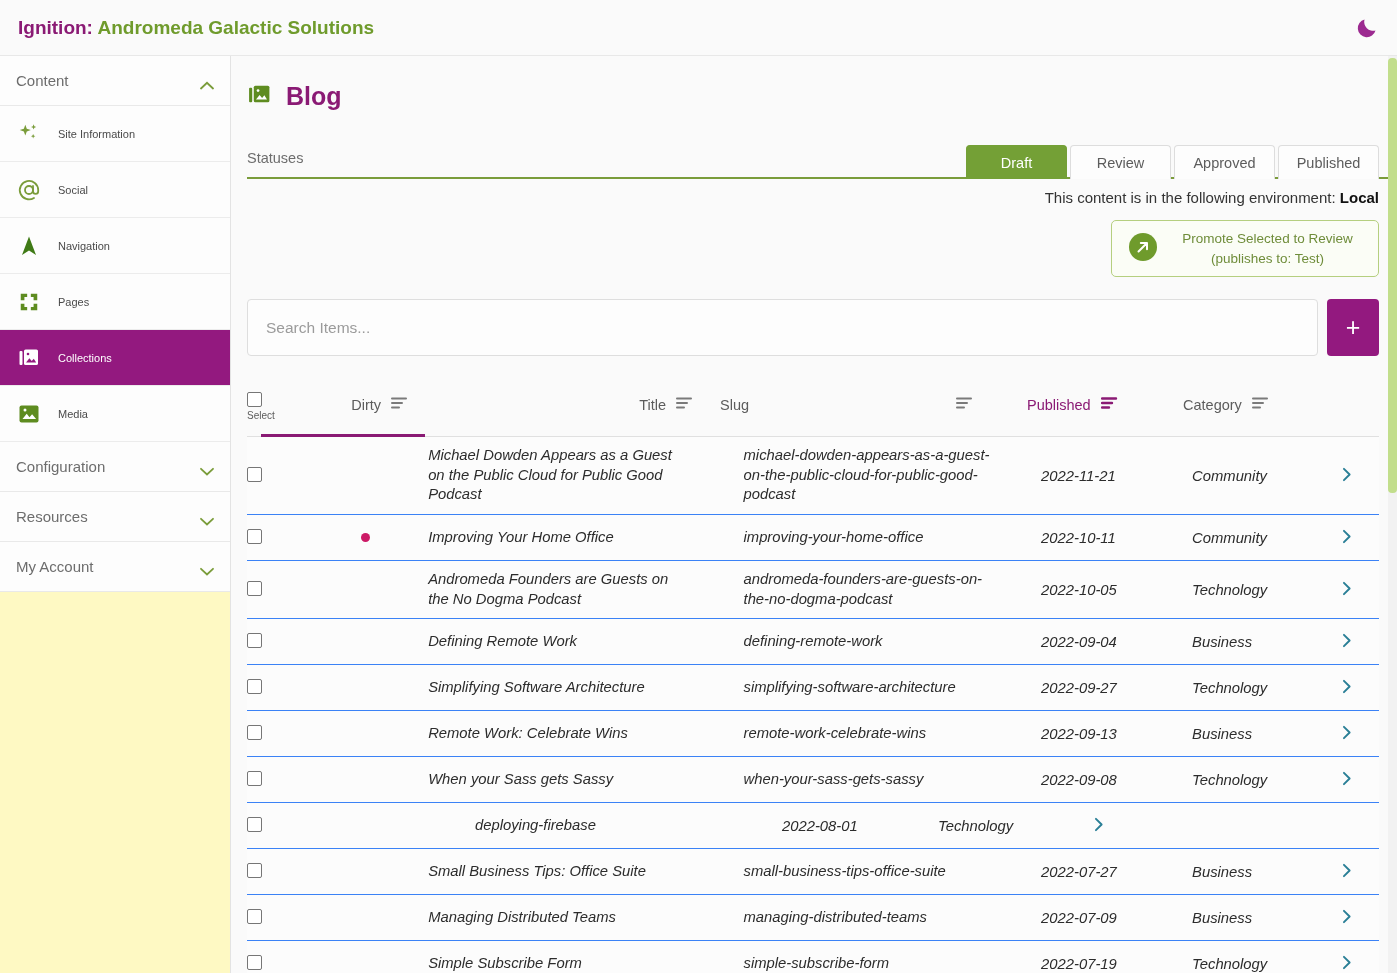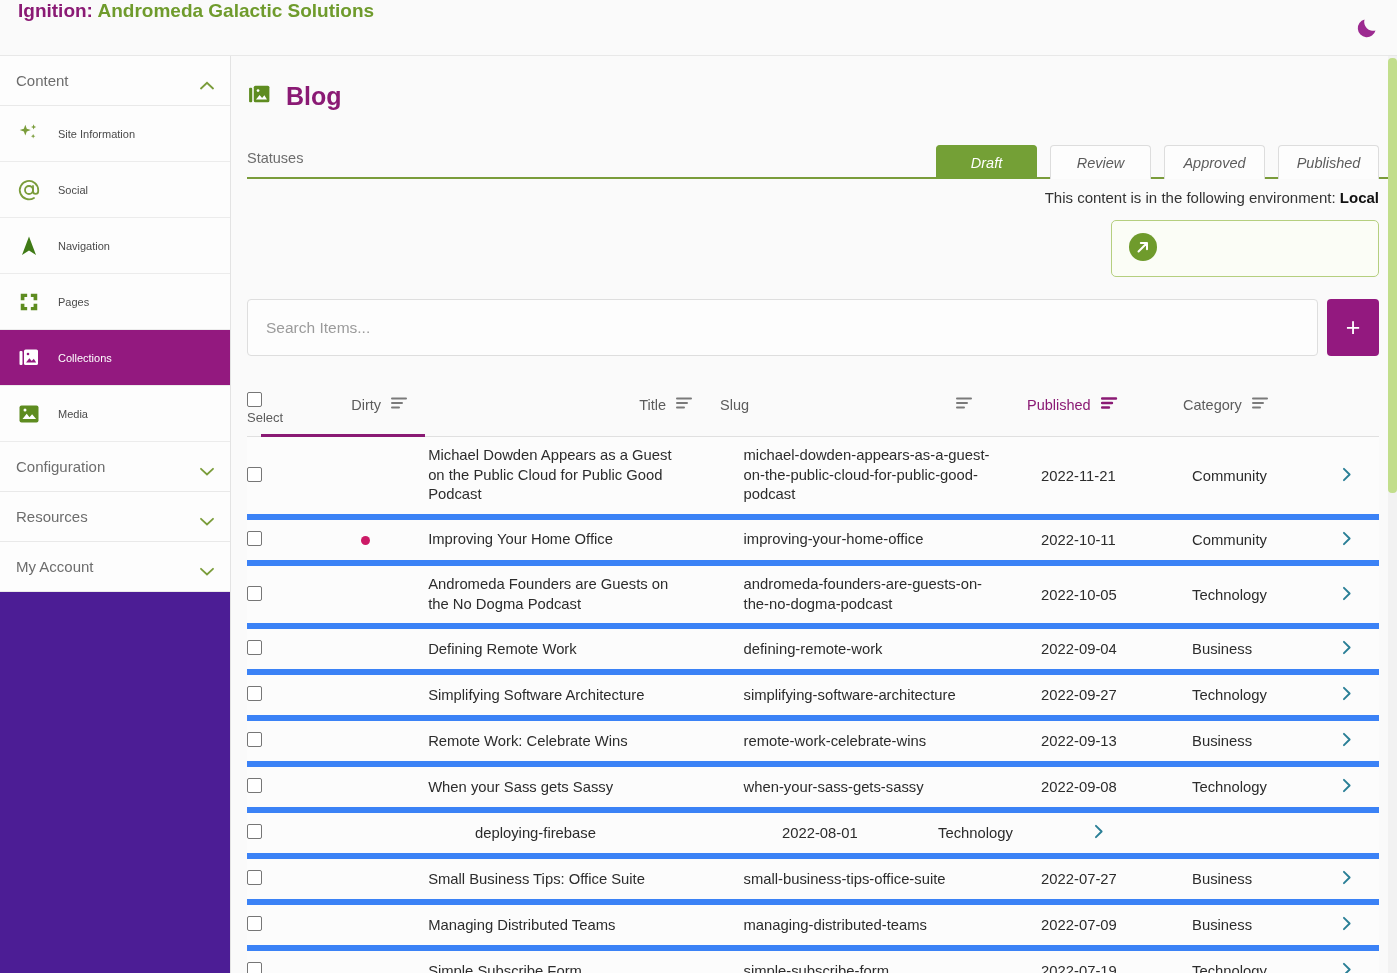--- a/index.html
+++ b/index.html
@@ -9,35 +9,35 @@
     background: #fafafa;
     overflow: hidden;
   }
 
   
   #topbar {
     position: absolute; top: 0; left: 0;
     width: 1397px; height: 56px;
     background: #fafafa;
     border-bottom: 1px solid #e8e8e8;
-    display: flex; align-items: flex-start;
+    display: flex; align-items: center;
   }
   #brand { margin-left: 18px; font-size: 19px; font-weight: bold; }
   #brand .b1 { color: #8a1a74; }
   #brand .b2 { color: #6f9b2c; }
   #darkmode-toggle {
     position: absolute; right: 18px; top: 16px;
     width: 24px; height: 24px; cursor: pointer;
   }
 
   
   #sidebar {
     position: absolute; top: 56px; left: 0;
     width: 231px; height: 917px;
-    background: #4c1d95;
+    background: #fef9c3;
     border-right: 1px solid #e3e3e3;
   }
   .side-section {
     height: 50px; display: flex; align-items: center;
     justify-content: space-between; padding: 0 16px;
     border-bottom: 1px solid #e9e9e9;
     color: #6d6d6d; font-size: 15px; cursor: pointer;
     background: #fdfdfd;
   }
   .chev { width: 14px; height: 9px; }
@@ -79,21 +79,21 @@
   }
   #tabs {
     position: absolute; right: 18px; bottom: 0;
     display: flex; align-items: flex-end; z-index: 2;
   }
   .tab {
     min-width: 101px; height: 34px; line-height: 34px;
     text-align: center; font-size: 14.5px;
     color: #5c5c5c; background: #fdfdfd;
     border: 1px solid #ddd; border-bottom: none;
-    border-radius: 4px 4px 0 0; margin-left: 13px; cursor: pointer; font-style: italic;
+    border-radius: 4px 4px 0 0; margin-left: 3px; cursor: pointer;
   }
   .tab.active { background: #74a036; color: #fff; border-color: #74a036; font-weight: normal; }
 
   #env-line {
     text-align: right; padding: 10px 18px 0 0;
     font-size: 15px; color: #333;
   }
   #env-line b { color: #111; }
 
   #promote-wrap { display: flex; justify-content: flex-end; padding: 14px 18px 0 0; }
@@ -132,26 +132,26 @@
   }
   .col-sel   { width: 58px; }
   .col-dirty { width: 130px; }
   .col-title { width: 285px; }
   .col-slug  { width: 280px; }
   .col-pub   { width: 165px; }
   .col-cat   { width: 172px; }
   .col-arrow { width: 40px; }
 
   #select-head { display: flex; flex-direction: column; gap: 3px; padding-top: 10px; }
-  #select-head .lbl { font-size: 13px; color: #5c5c5c; }
+  #select-head .lbl { font-size: 10px; color: #5c5c5c; }
 
   .row {
     display: flex; align-items: center;
-    border-bottom: 6px solid #3b82f6; min-height: 46px;
-    background: #fcfcfc; cursor: pointer;
+    border-bottom: 1px solid #3b82f6; min-height: 46px;
+    background: #fcfcfc; cursor: pointer; font-style: italic;
   }
   .row .cell { font-size: 14.8px; color: #2c2c2c; padding: 9px 0; }
   .row .cell.title { padding-right: 22px; line-height: 1.33; }
   .row .cell.slug  { padding-right: 22px; line-height: 1.33; color: #2c2c2c; margin-left: 40px; }
   .chk {
     width: 15px; height: 15px; border: 1px solid #767676;
     border-radius: 2px; background: #fff; display: inline-block; cursor: pointer;
   }
   .dirty-dot { width: 9px; height: 9px; border-radius: 50%; background: #cc1a66; }
 
@@ -313,20 +313,24 @@
   </div>
 
   <div id="promote-wrap">
     <div id="promote-btn">
       <span>
         <svg viewBox="0 0 30 30" width="30" height="30">
           <circle cx="15" cy="15" r="14" fill="#6f9b2c"></circle>
           <path d="M10.5 19.5L19 11m0 0h-6.2M19 11v6.2" stroke="#ffffff" stroke-width="2" fill="none" stroke-linecap="round" stroke-linejoin="round"></path>
         </svg>
       </span>
+      <span id="promote-label">
+        <span>Promote Selected to Review</span><br>
+        <span>(publishes to: Test)</span>
+      </span>
     </div>
   </div>
 
   <div id="search-row">
     <input id="search-input" type="text" placeholder="Search Items..." style="">
     <button id="add-btn">
       <span>+</span>
     </button>
   </div>
 

